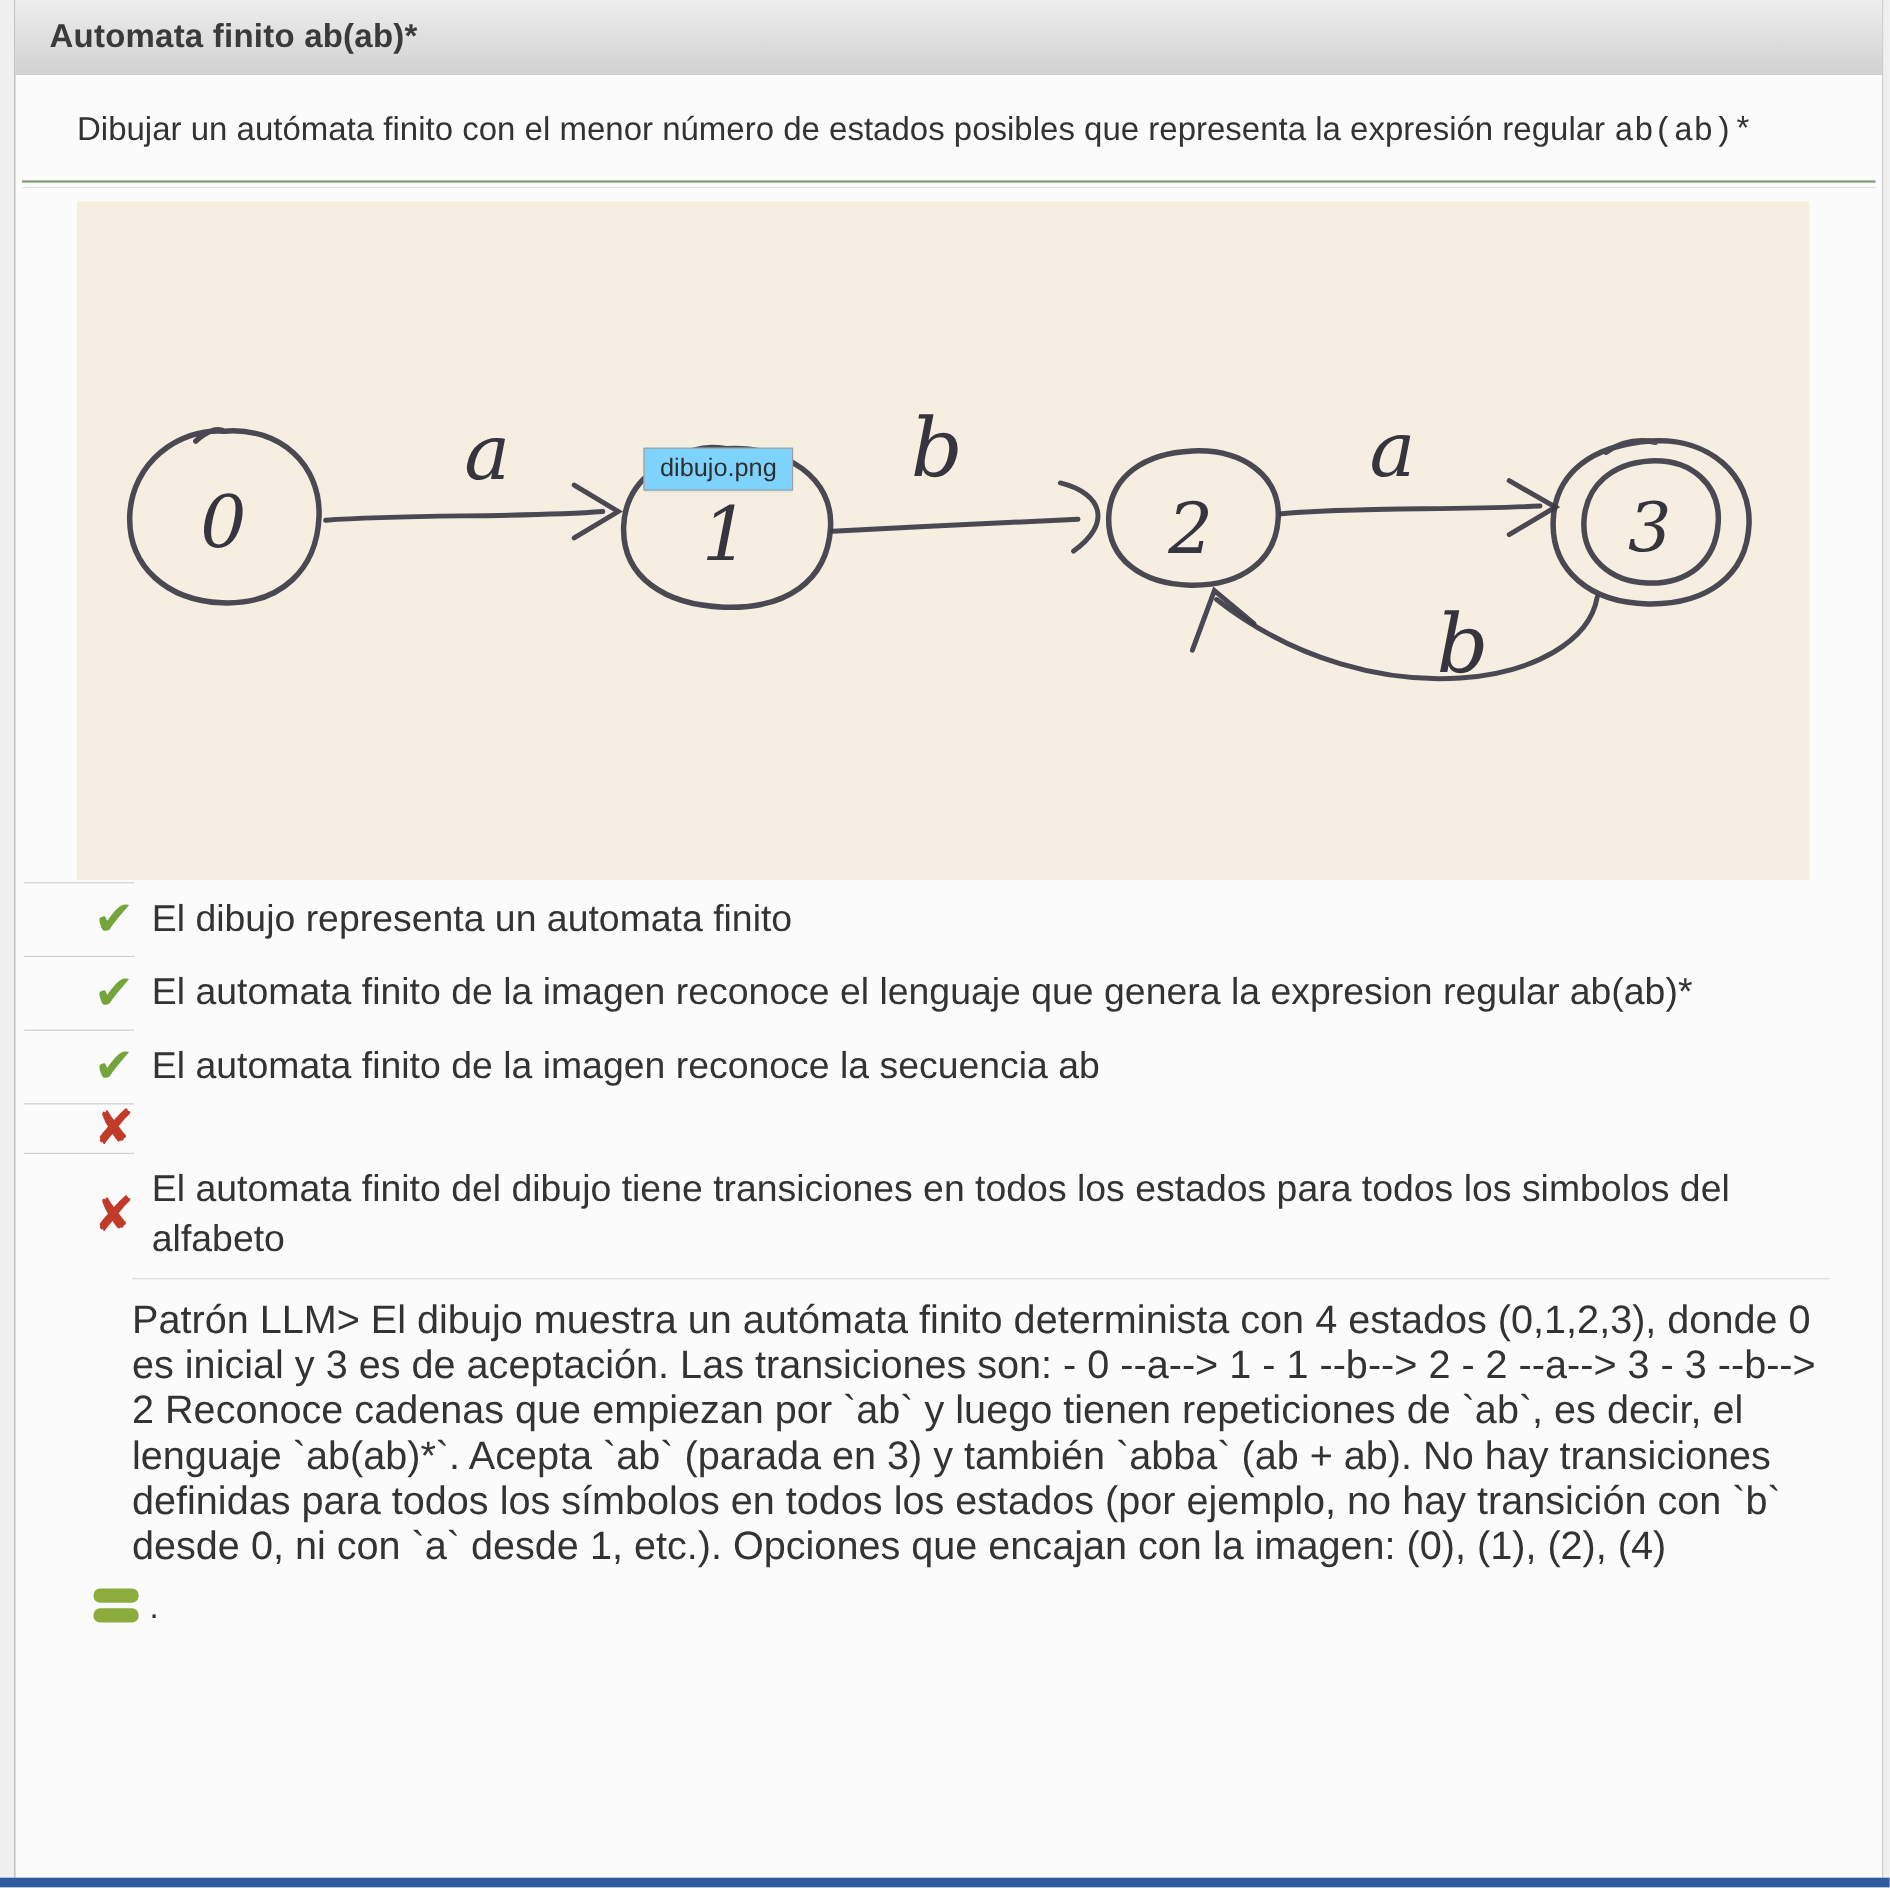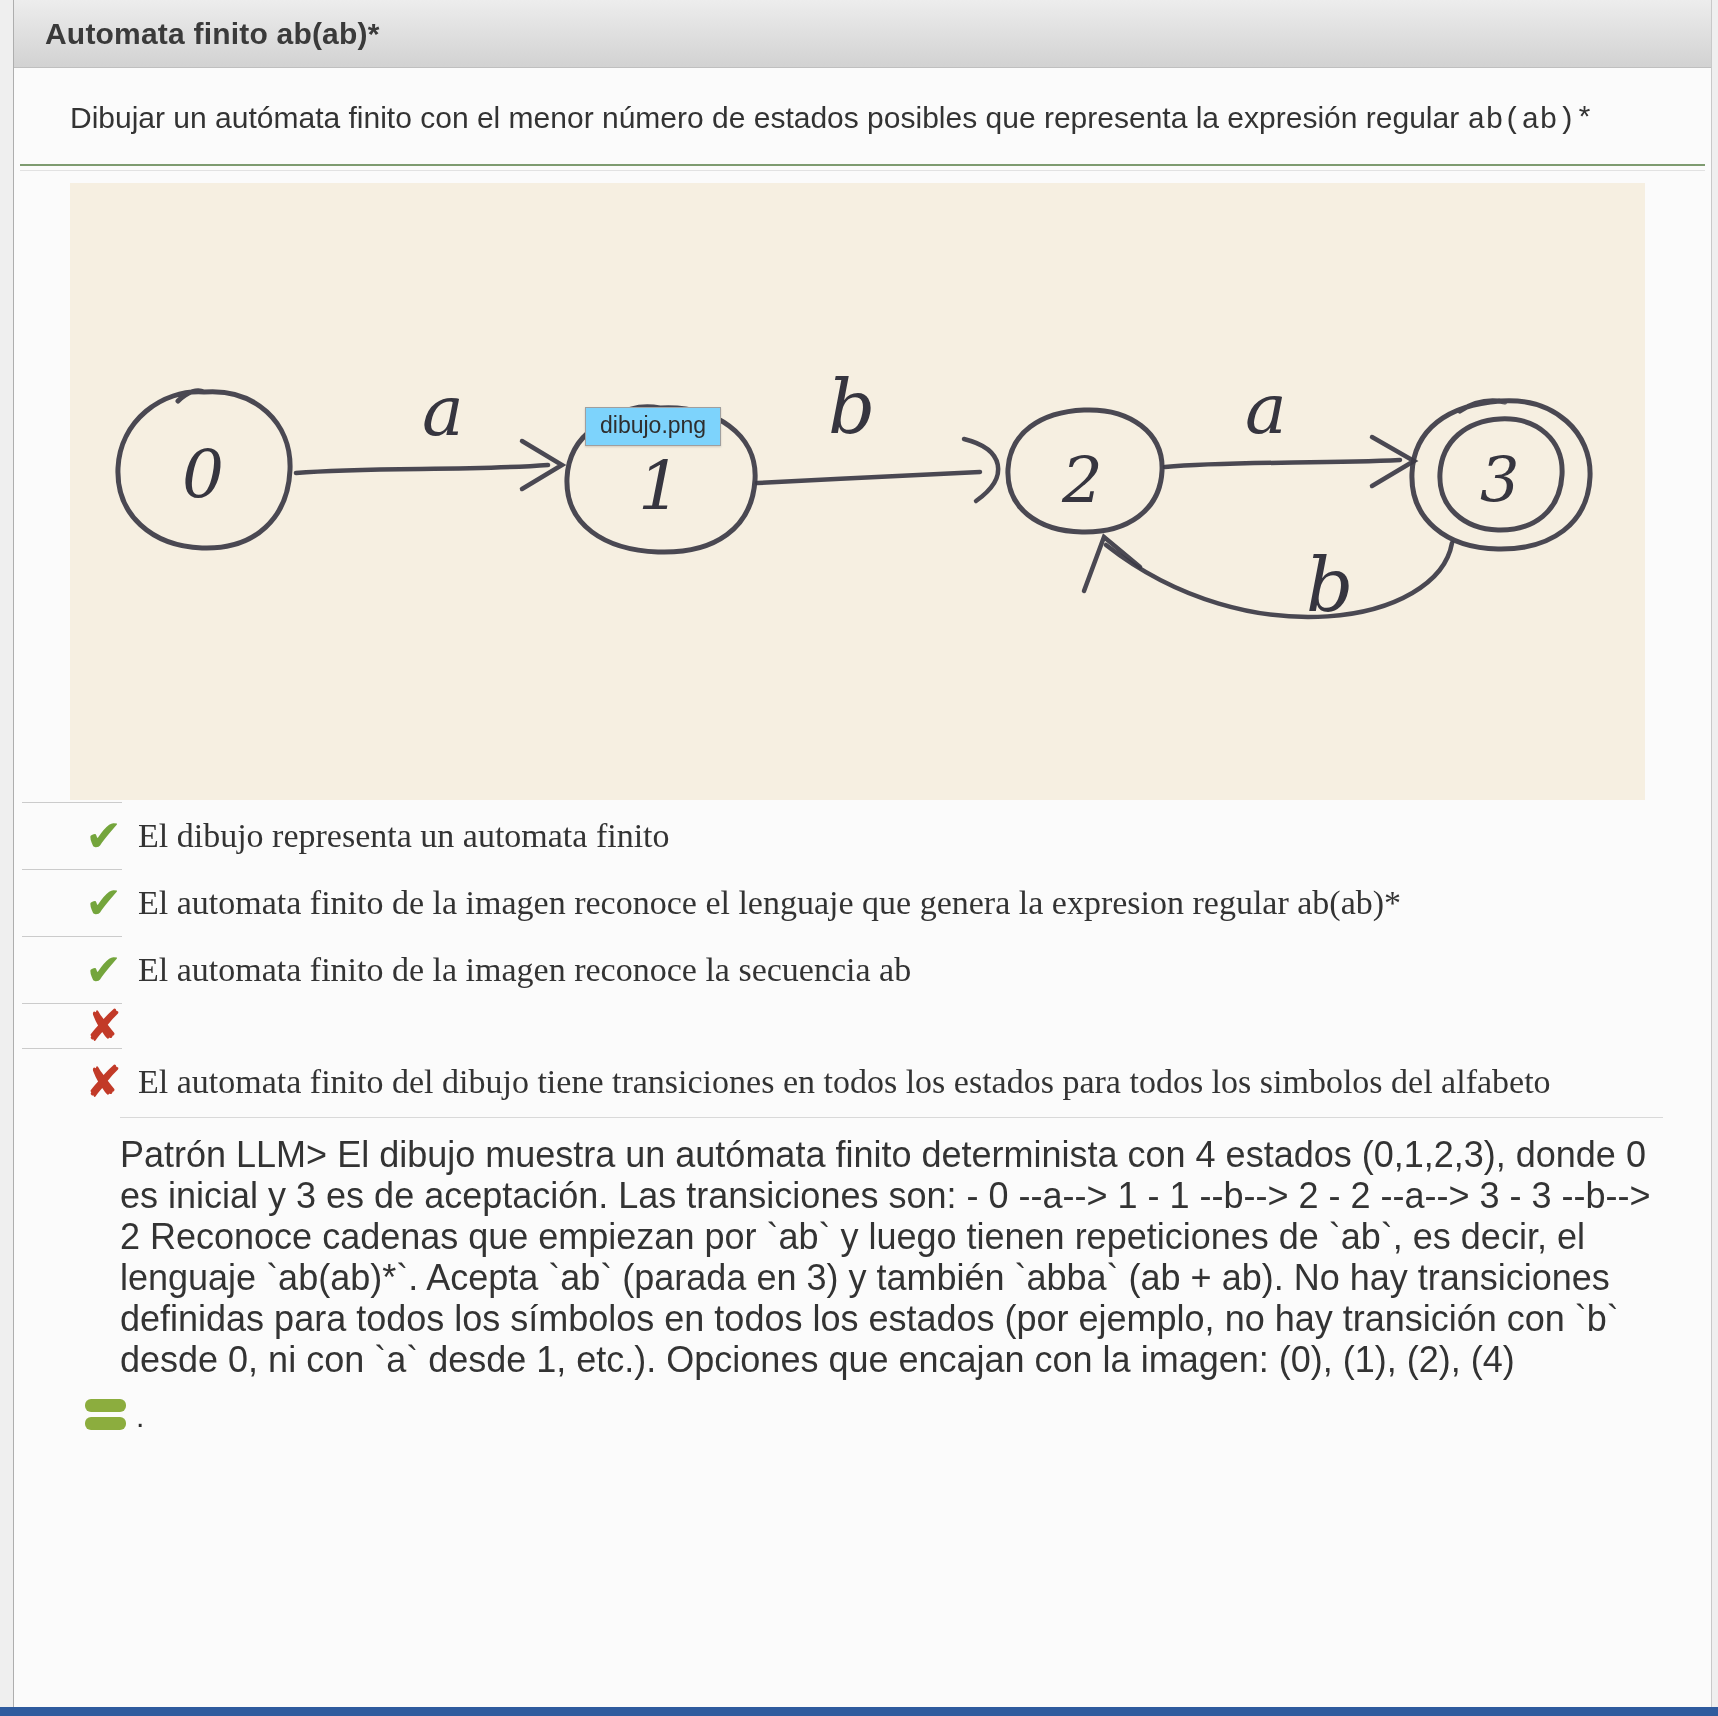--- a/index.html
+++ b/index.html
@@ -87,21 +87,20 @@
   .ficon[data-icon="check"]::before { content:"✔"; color:#74a53c; }
   .ficon[data-icon="cross"]::before { content:"✘"; color:#c23a28; }
   .ftext {
     padding:11px 0 11px 16px;
     max-width:1540px;
     font-size:34px;
     line-height:45px;
     color:#333;
     display:flex;
     align-items:center;
-    font-family:Liberation Serif, serif;
   }
   .divider-long { height:1px; background:#d9d9d9; margin:2px 48px 0 106px; }
   .analysis {
     margin:16px 40px 0 106px;
     max-width:1555px;
     font-size:36px;
     line-height:41px;
     color:#333;
   }
   .footer-row { display:flex; align-items:flex-end; margin:14px 0 0 71px; }

